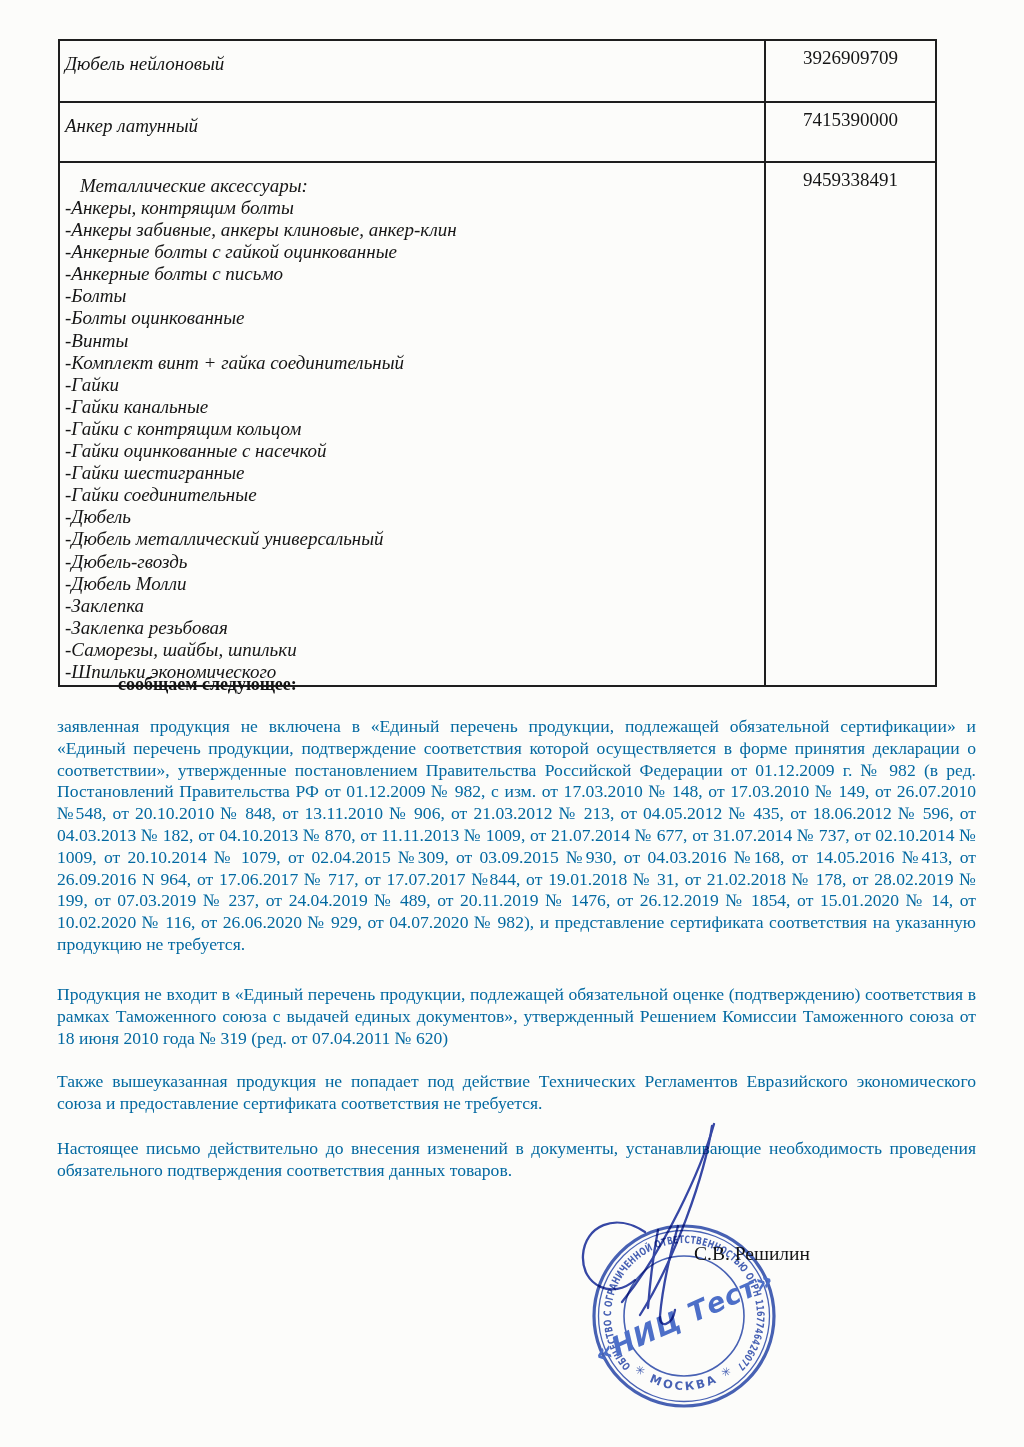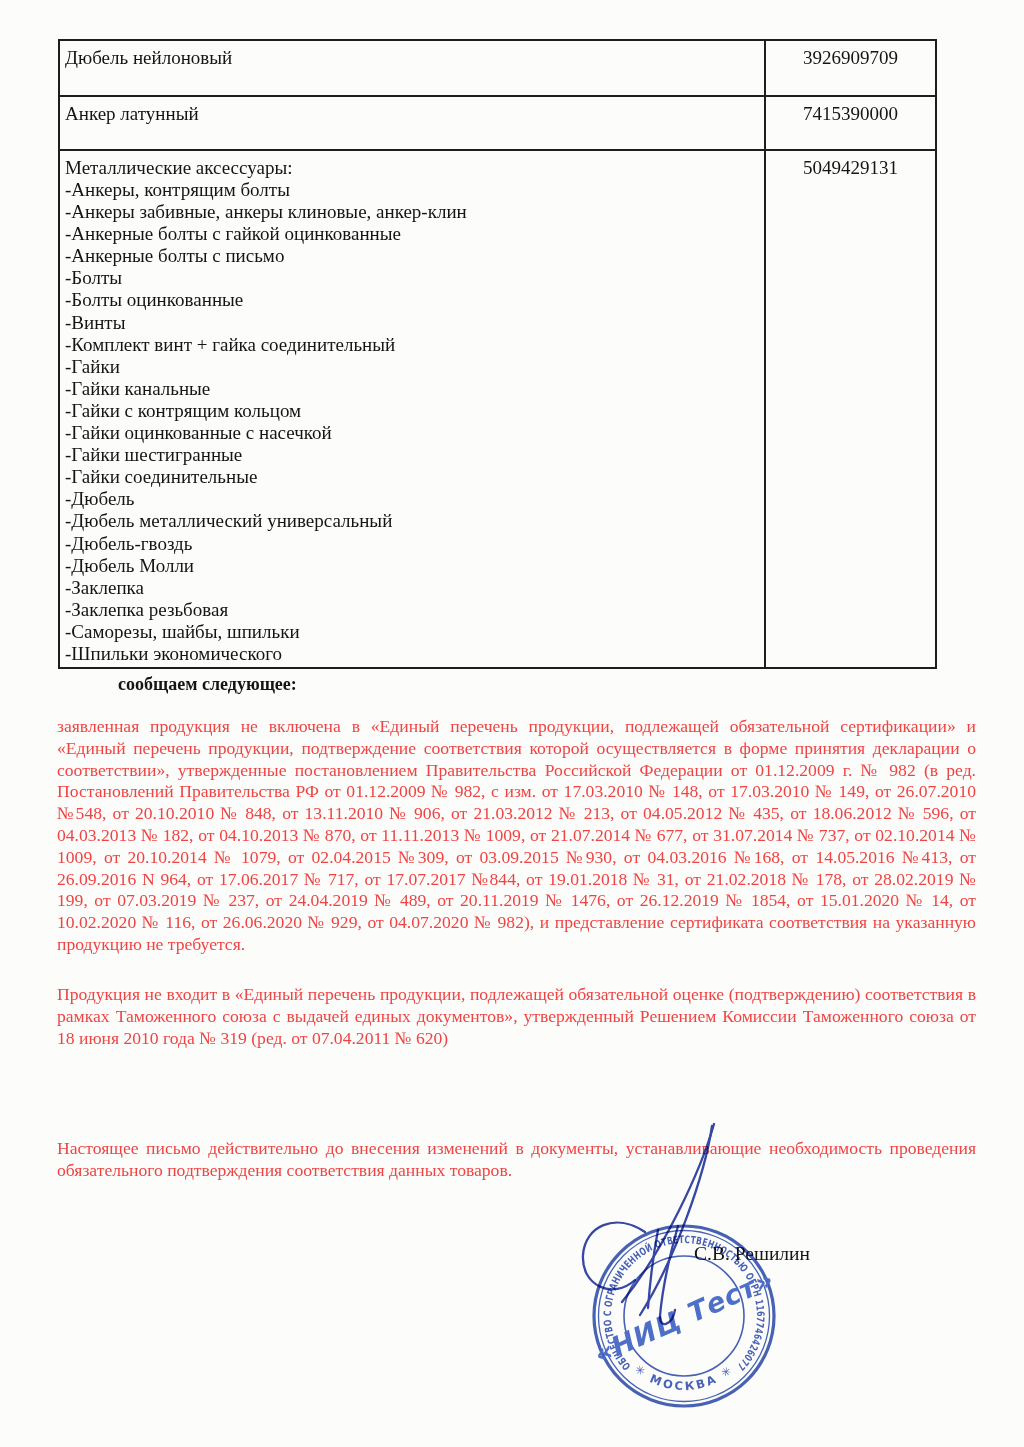--- a/index.html
+++ b/index.html
@@ -16,36 +16,36 @@
     position:absolute; left:58px; top:39px;
     width:879px;
     border-collapse:collapse;
     table-layout:fixed;
   }
   table.doc-table td {
     border:2px solid #1e1e1e;
     vertical-align:top;
     font-size:19px;
   }
-  td.name-cell { width:695px; padding:6px 4px 2px 5px; }
+  td.name-cell { width:695px; padding:12px 4px 2px 5px;font-style:italic; }
   td.code-cell { text-align:center; padding-top:6px; }
   tr.row-short-1 td { height:46px; }
   tr.row-short-2 td { height:44px;margin-top:12px; }
-  .category-title { line-height:22px; }
+  .category-title { line-height:22px;margin-left:15px; }
   .product-list div { line-height:22.1px; white-space:nowrap; }
   .intro-line {
     position:absolute; left:118px; top:674px;
     font-size:18px;
     font-weight:bold;
   }
   .body-text {
     position:absolute; left:57px; width:919px;
     font-size:17.6px; line-height:21.8px;
     text-align:justify;
-    color:#ef4444;
+    color:#0369a1;
   }
   #p1 { top:716px; }
   #p2 { top:984px; }
   #p3 { top:1071px; }
   #p4 { top:1138px; }
   .sig-role {
     position:absolute; left:57px; top:1242px;
     font-size:19.5px; white-space:nowrap;
   }
   .sig-name {
@@ -119,31 +119,32 @@
               <div>-Дюбель</div>
               <div>-Дюбель металлический универсальный</div>
               <div>-Дюбель-гвоздь</div>
               <div>-Дюбель Молли</div>
               <div>-Заклепка</div>
               <div>-Заклепка резьбовая</div>
               <div>-Саморезы, шайбы, шпильки</div>
               <div>-Шпильки экономического</div>
             </div>
       </td>
-      <td class="code-cell">5049429131</td>
+      <td class="code-cell">9459338491</td>
     </tr>
   </tbody>
     </table>
 
   <div class="intro-line">сообщаем следующее:</div>
 
   <div id="p1" class="body-text">заявленная продукция не включена в «Единый перечень продукции, подлежащей обязательной сертификации» и «Единый перечень продукции, подтверждение соответствия которой осуществляется в форме принятия декларации о соответствии», утвержденные постановлением Правительства Российской Федерации от 01.12.2009 г. № 982 (в ред. Постановлений Правительства РФ от 01.12.2009 № 982, с изм. от 17.03.2010 № 148, от 17.03.2010 № 149, от 26.07.2010 №548, от 20.10.2010 № 848, от 13.11.2010 № 906, от 21.03.2012 № 213, от 04.05.2012 № 435, от 18.06.2012 № 596, от 04.03.2013 № 182, от 04.10.2013 № 870, от 11.11.2013 № 1009, от 21.07.2014 № 677, от 31.07.2014 № 737, от 02.10.2014 № 1009, от 20.10.2014 № 1079, от 02.04.2015 №309, от 03.09.2015 №930, от 04.03.2016 №168, от 14.05.2016 №413, от 26.09.2016 N 964, от 17.06.2017 № 717, от 17.07.2017 №844, от 19.01.2018 № 31, от 21.02.2018 № 178, от 28.02.2019 № 199, от 07.03.2019 № 237, от 24.04.2019 № 489, от 20.11.2019 № 1476, от 26.12.2019 № 1854, от 15.01.2020 № 14, от 10.02.2020 № 116, от 26.06.2020 № 929, от 04.07.2020 № 982), и представление сертификата соответствия на указанную продукцию не требуется.</div>
 
   <div id="p2" class="body-text">Продукция не входит в «Единый перечень продукции, подлежащей обязательной оценке (подтверждению) соответствия в рамках Таможенного союза с выдачей единых документов», утвержденный Решением Комиссии Таможенного союза от 18 июня 2010 года № 319 (ред. от 07.04.2011 № 620)</div>
 
+  <div id="p3" class="body-text">Также вышеуказанная продукция не попадает под действие Технических Регламентов Евразийского экономического союза и предоставление сертификата соответствия не требуется.</div>
 
   <div id="p4" class="body-text">Настоящее письмо действительно до внесения изменений в документы, устанавливающие необходимость проведения обязательного подтверждения соответствия данных товаров.</div>
 
 
   <div class="sig-name">С.В. Решилин</div>
 
   <svg class="signature-svg" viewBox="0 0 260 240" xmlns="http://www.w3.org/2000/svg">
     <g fill="none" stroke="#3648a8" stroke-width="2.3" stroke-linecap="round">
       <path d="M 169 24 C 156 70, 118 152, 77 202"></path>
       <path d="M 167 26 C 160 74, 130 160, 95 215"></path>

